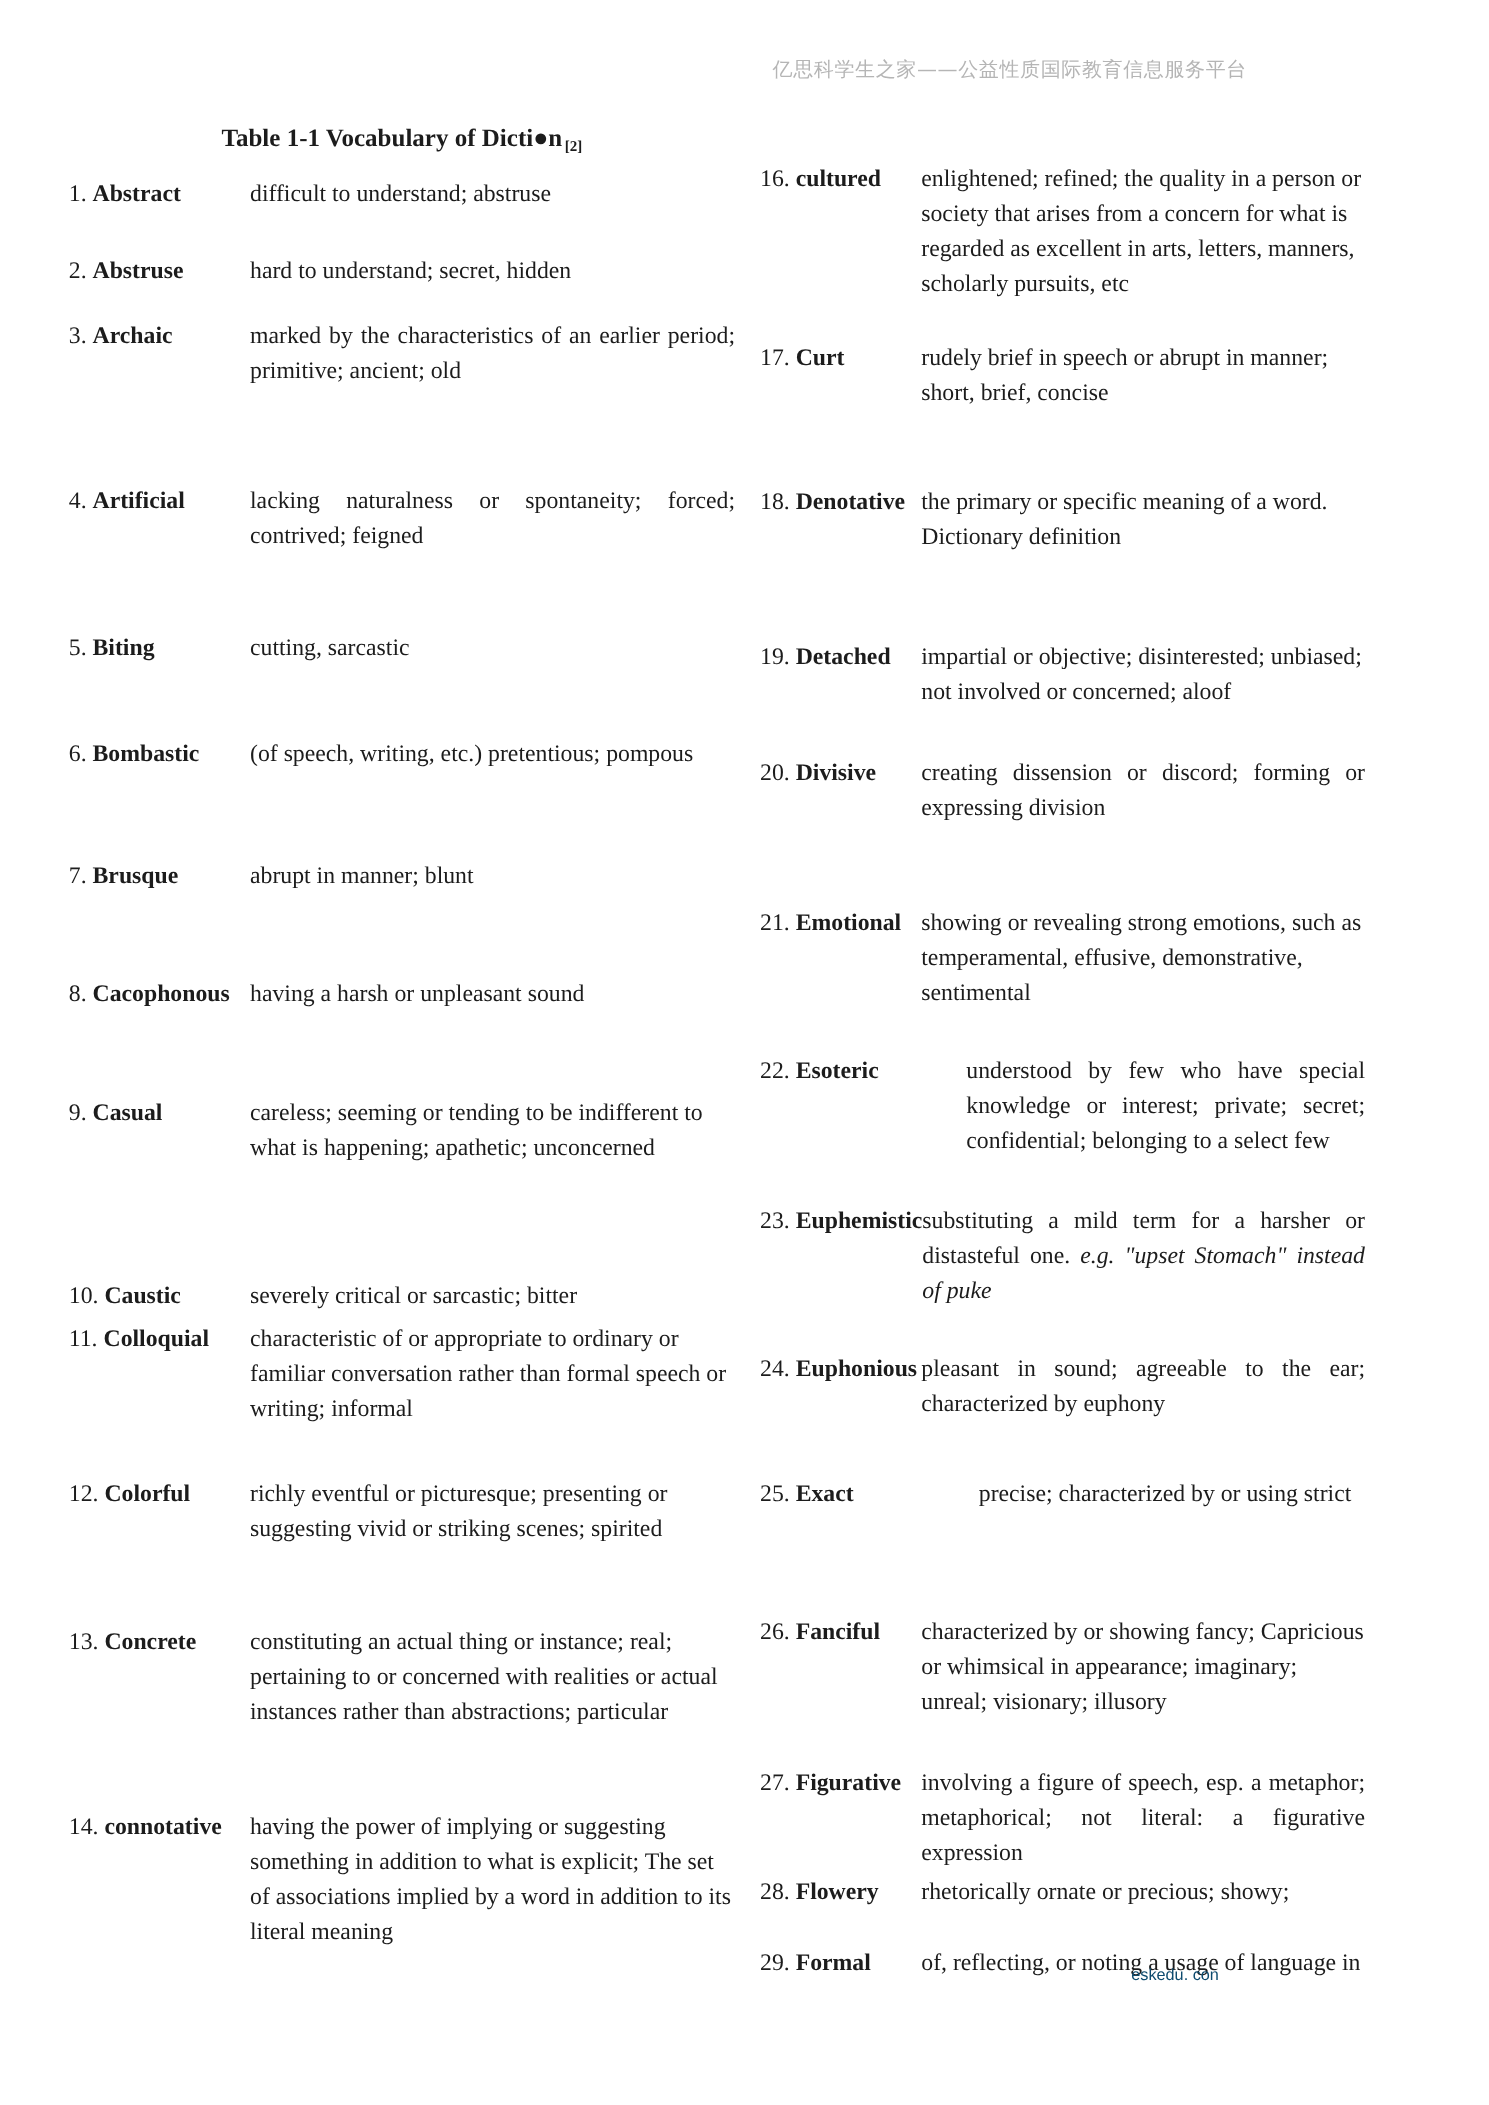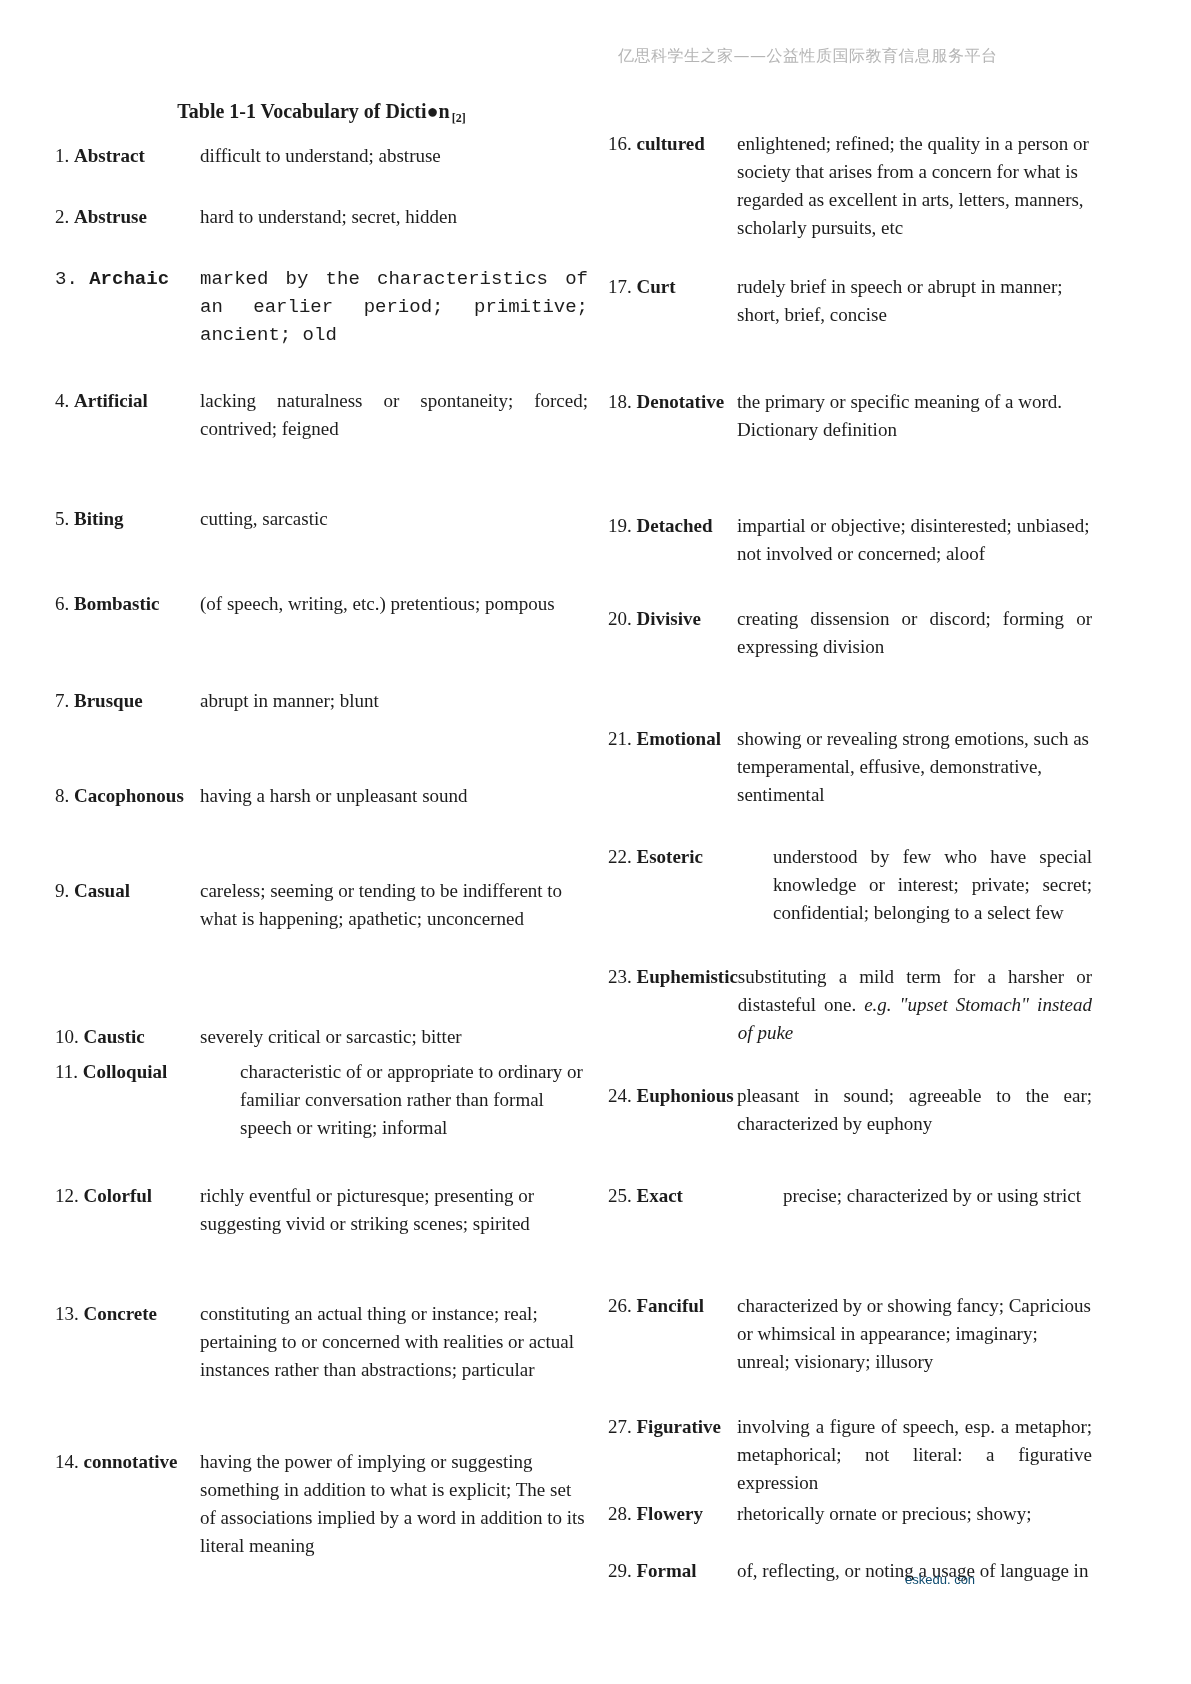--- a/index.html
+++ b/index.html
@@ -62,21 +62,21 @@
 
   <div class="col" id="col-left">
       <div class="entry" style="top: 142px;">
         <div class="term"><span>1.</span> <b>Abstract</b></div>
         <div class="def"><span>difficult to understand; abstruse</span></div>
       </div>
       <div class="entry" style="top: 203px;">
         <div class="term"><span>2.</span> <b>Abstruse</b></div>
         <div class="def"><span>hard to understand; secret, hidden</span></div>
       </div>
-      <div class="entry" style="top: 265px; font-family: Liberation Mono, monospace;">
+      <div class="entry" style="top: 255px;">
         <div class="term"><span>3.</span> <b>Archaic</b></div>
         <div class="def justify"><span>marked by the characteristics of an earlier period; primitive; ancient; old</span></div>
       </div>
       <div class="entry" style="top: 387px; justify-content: center;">
         <div class="term"><span>4.</span> <b>Artificial</b></div>
         <div class="def justify"><span>lacking naturalness or spontaneity; forced; contrived; feigned</span></div>
       </div>
       <div class="entry" style="top: 505px;">
         <div class="term"><span>5.</span> <b>Biting</b></div>
         <div class="def"><span>cutting, sarcastic</span></div>
@@ -94,21 +94,21 @@
         <div class="def"><span>having a harsh or unpleasant sound</span></div>
       </div>
       <div class="entry" style="top: 877px;">
         <div class="term"><span>9.</span> <b>Casual</b></div>
         <div class="def"><span>careless; seeming or tending to be indifferent to what is happening; apathetic; unconcerned</span></div>
       </div>
       <div class="entry" style="top: 995px; margin-top: 28px;">
         <div class="term"><span>10.</span> <b>Caustic</b></div>
         <div class="def"><span>severely critical or sarcastic; bitter</span></div>
       </div>
-      <div class="entry" style="top: 1058px; gap: 40px;">
+      <div class="entry" style="top: 1058px;">
         <div class="term"><span>11.</span> <b>Colloquial</b></div>
         <div class="def"><span>characteristic of or appropriate to ordinary or familiar conversation rather than formal speech or writing; informal</span></div>
       </div>
       <div class="entry" style="top: 1182px;">
         <div class="term"><span>12.</span> <b>Colorful</b></div>
         <div class="def"><span>richly eventful or picturesque; presenting or suggesting vivid or striking scenes; spirited</span></div>
       </div>
       <div class="entry" style="top: 1300px;">
         <div class="term"><span>13.</span> <b>Concrete</b></div>
         <div class="def"><span>constituting an actual thing or instance; real; pertaining to or concerned with realities or actual instances rather than abstractions; particular</span></div>

